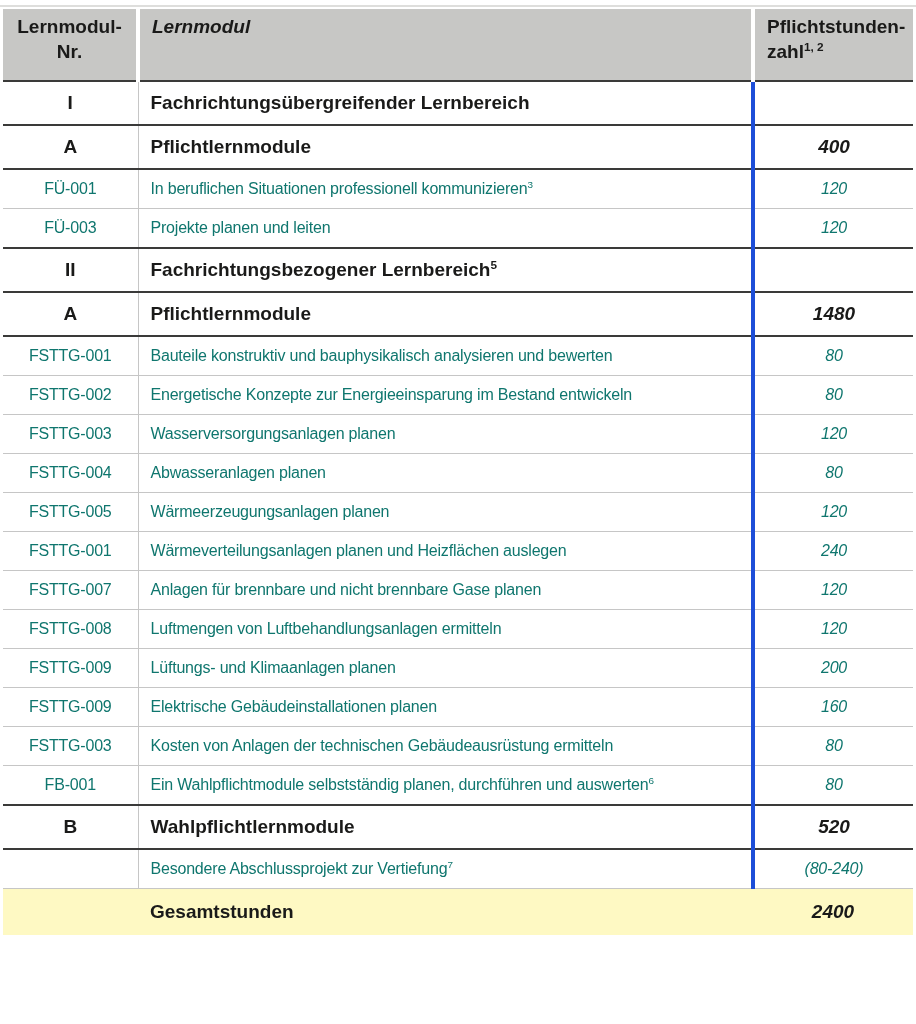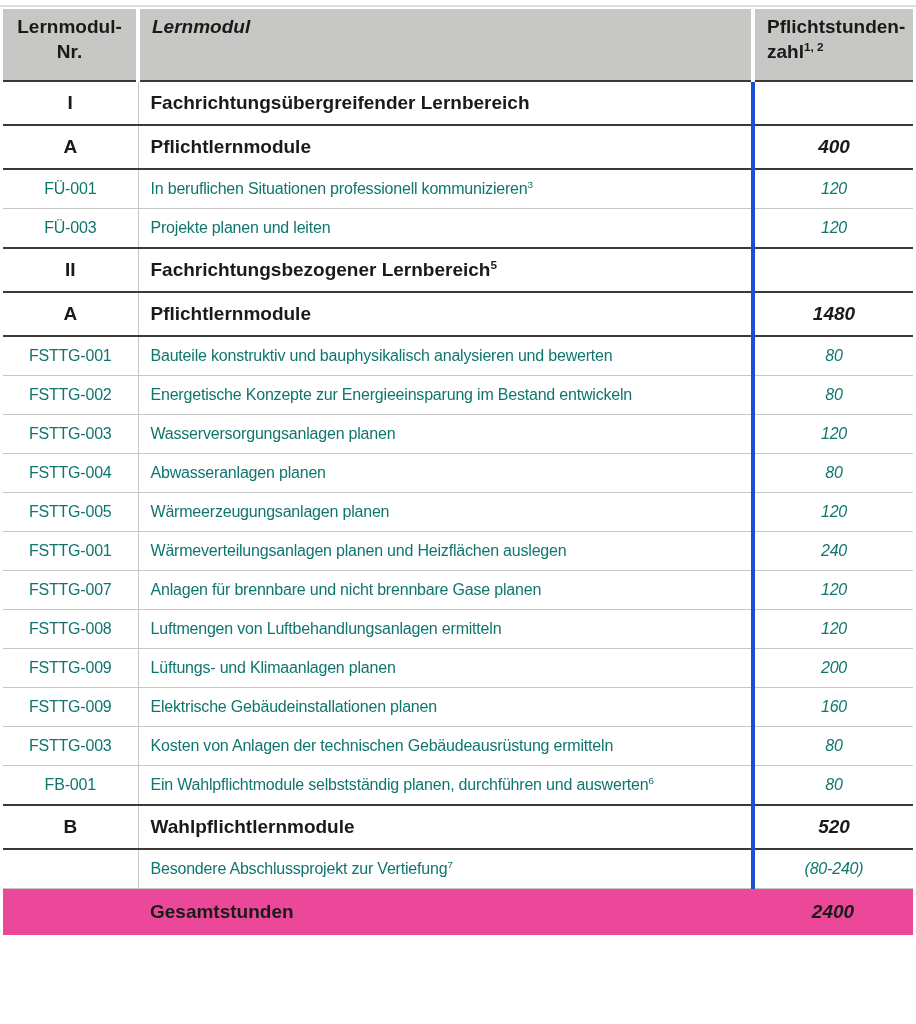--- a/index.html
+++ b/index.html
@@ -49,21 +49,21 @@
   }
   tr.section td {
     color: #1a1a19;
     font-weight: 700;
     font-size: 19px;
     padding: 10px 12px;
     border-top: 2px solid #3a3a39;
     border-bottom: 2px solid #3a3a39;
   }
   tr.total td {
-    background: #ec4899;
+    background: #fef9c3;
     color: #1a1a19;
     font-weight: 700;
     font-size: 19px;
     padding: 12px;
     border-bottom: 0;
   }
   tr.total td.c1, tr.total td.c2 { border-right: hidden; }
   sup { font-size: 0.62em; line-height: 0; }
 </style>
 </head>

